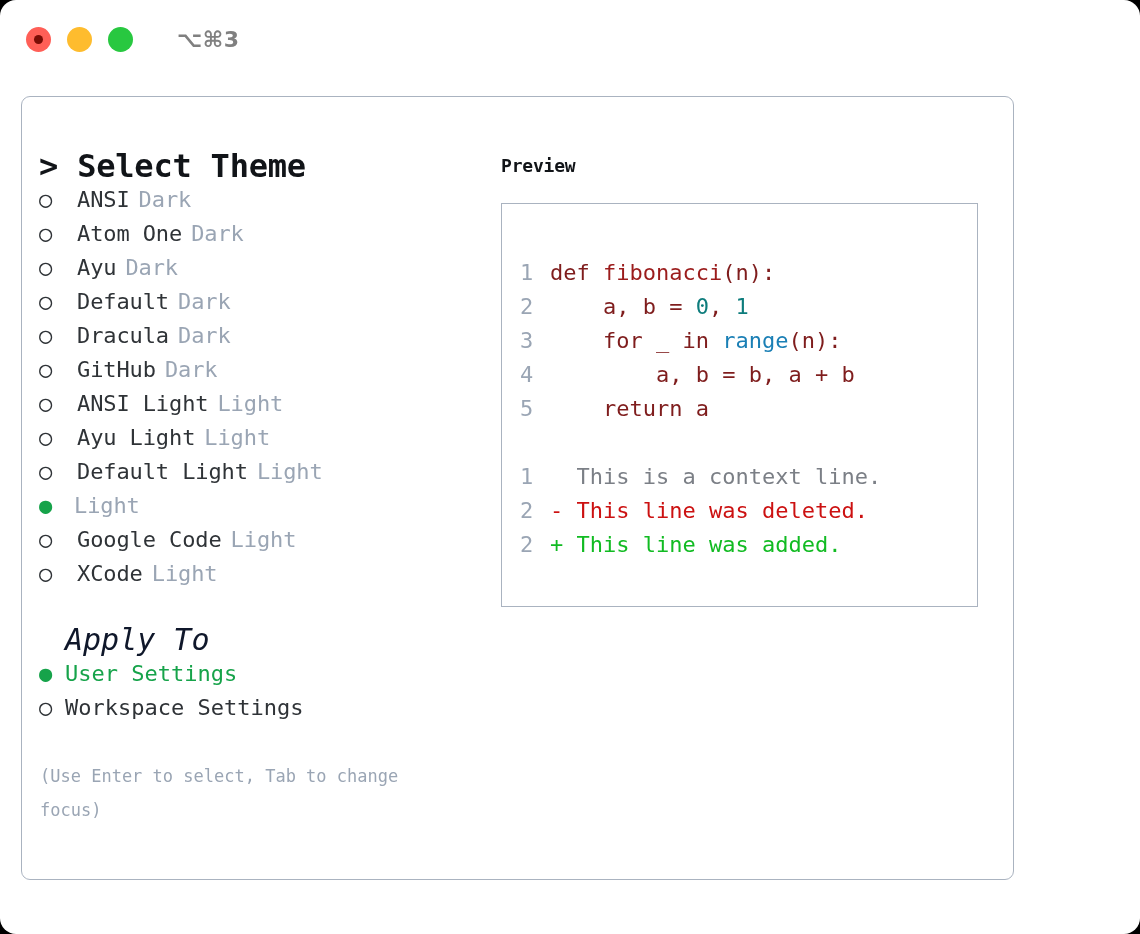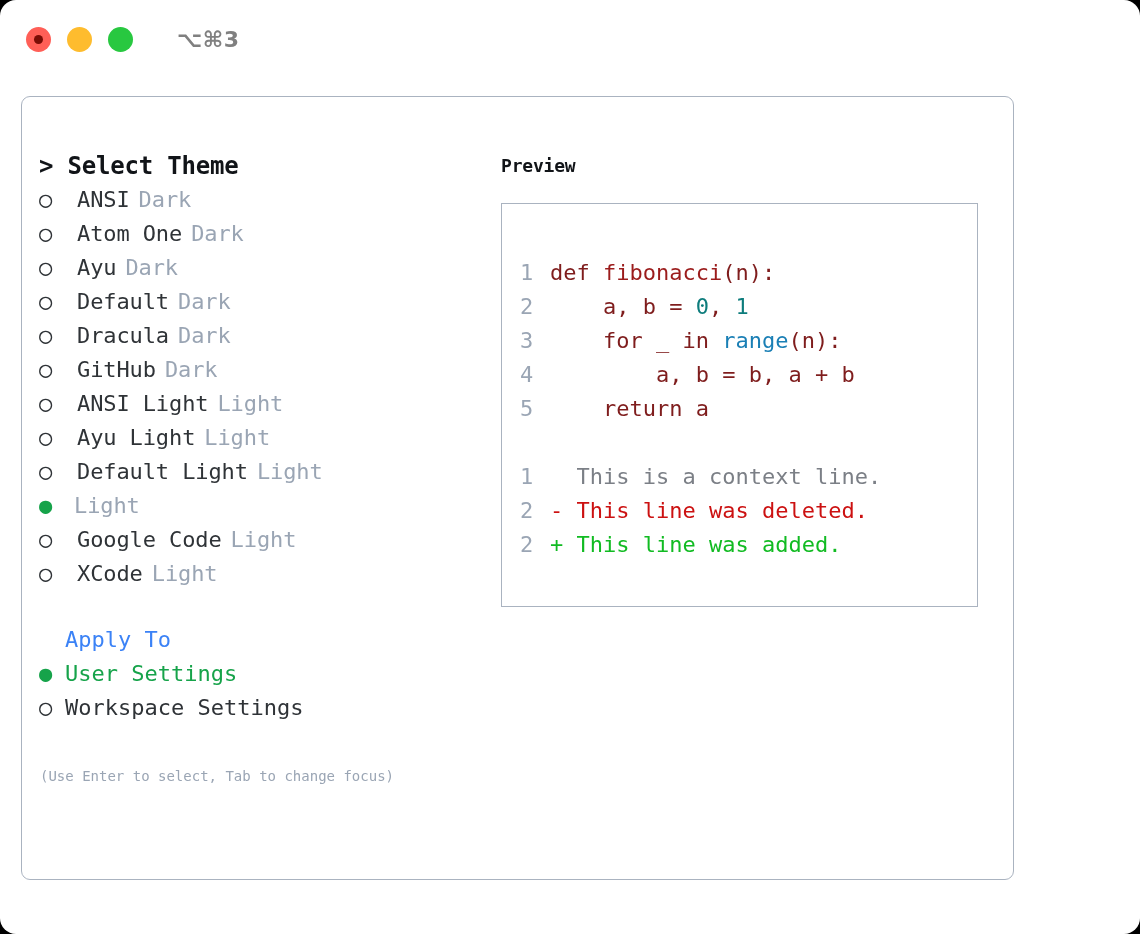--- a/index.html
+++ b/index.html
@@ -91,21 +91,21 @@
     padding: 52px 0 0 17px;
   }
 
   .right-col {
     flex: 1;
     padding: 52px 0 0 14px;
   }
 
   
   .section-title {
-    font-size: 24px;
+    font-size: 32px;
     font-weight: bold;
     color: #111418;
     line-height: 34px;
     letter-spacing: -0.2px;
     white-space: pre;
   }
 
   .theme-row {
     display: flex;
     align-items: baseline;
@@ -130,42 +130,43 @@
   .theme-kind {
     color: #9aa5b4;
     margin-left: 9px;
   }
 
   
   .apply-group { margin-top: 32px; }
 
   .apply-label {
     padding-left: 26px;
-    font-size: 22px;
-    line-height: 34px;
-    color: #3b82f6;
-    white-space: pre;
+    font-size: 30px;
+    line-height: 34px;
+    color: #0f172a;
+    white-space: pre;
+    font-style: italic;
   }
 
   .apply-row {
     display: flex;
     align-items: baseline;
     line-height: 34px;
     font-size: 22px;
     white-space: pre;
   }
   .apply-row .opt-name { color: #2f3337; }
   .apply-row.is-selected .opt-name { color: #16a34a; }
 
   
   .hint {
     margin-top: 34px;
     padding-left: 1px;
     width: 410px;
-    font-size: 14px;
+    font-size: 17px;
     line-height: 34px;
     color: #9aa5b4;
   }
 
   
   .preview-title {
     font-size: 18px;
     font-weight: bold;
     color: #111418;
     line-height: 34px;

